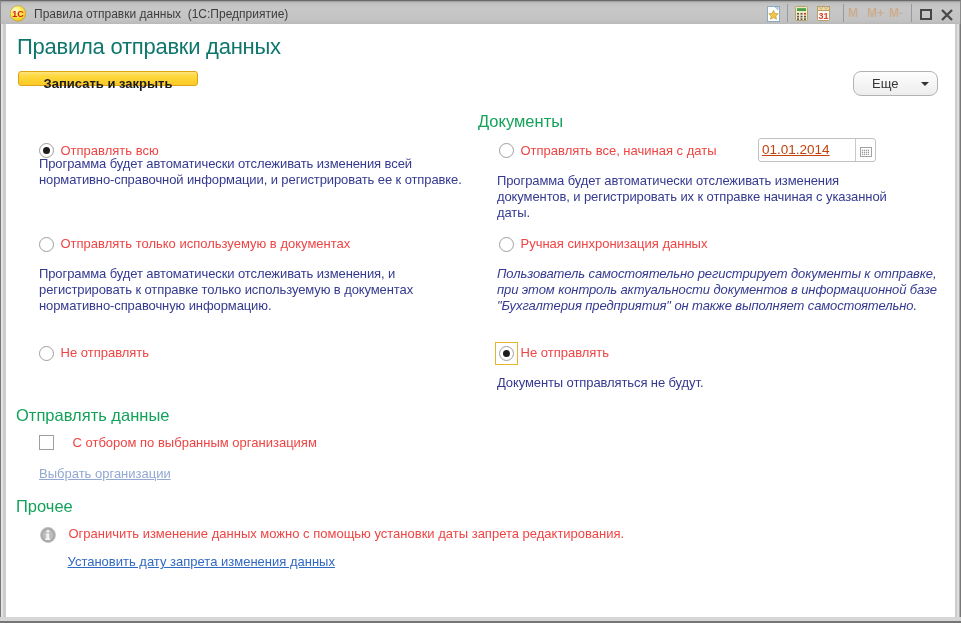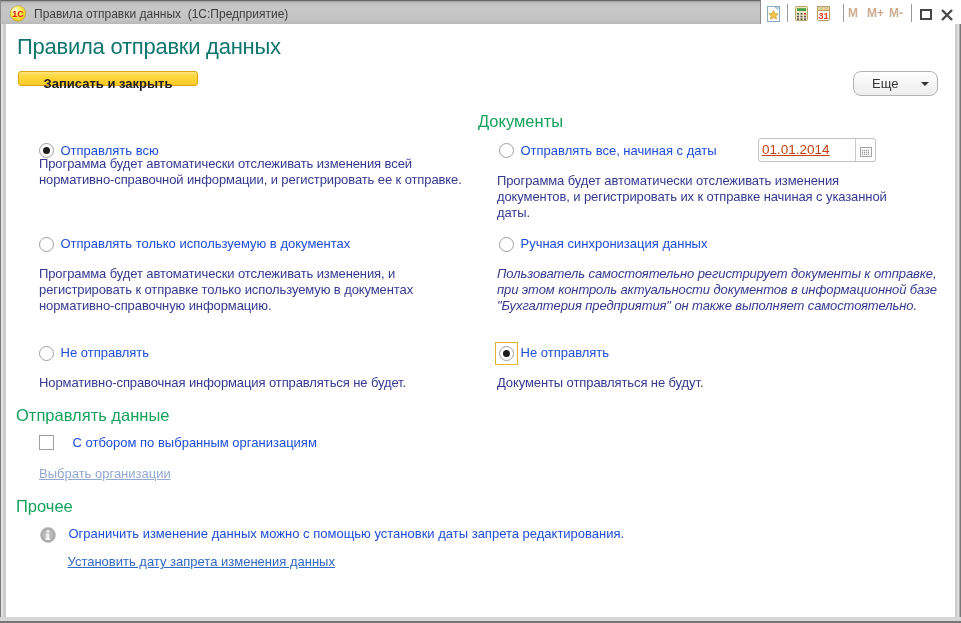--- a/index.html
+++ b/index.html
@@ -1,20 +1,20 @@
 <!DOCTYPE html>
 <html><head>
 <meta charset="utf-8">
 <style>
 * { margin:0; padding:0; box-sizing:border-box; }
 html,body { width:961px; height:623px; overflow:hidden; }
 body { font-family:"Liberation Sans", sans-serif; position:relative; background:#fff; }
 #win { position:absolute; left:0; top:0; width:961px; height:623px; }
 
-#titlebar { position:absolute; left:0; top:0; width:761px; height:24px;
+#titlebar { position:absolute; left:0; top:0; width:961px; height:24px;
   background:linear-gradient(#9a9a9a 0px, #c0c0c0 2px, #c7c7c7 7px, #c3c3c3 19px, #b7b7b7 24px);
   border-top:1px solid #696969; border-left:1px solid #8a8a8a; border-right:1px solid #8a8a8a; }
 #borderL { position:absolute; left:0; top:24px; width:6px; height:593px;
   background:linear-gradient(90deg,#777 0 1px, #e3e3e3 1px 3px, #cccccc 3px 6px); }
 #borderR { position:absolute; left:955px; top:24px; width:6px; height:593px;
   background:linear-gradient(90deg,#cccccc 0 2px, #dedede 2px 4px, #777 5px 6px); }
 #borderB { position:absolute; left:0; top:617px; width:961px; height:6px;
   background:linear-gradient(#d6d6d6 0 4px, #757575 4px 6px); }
 #content { position:absolute; left:6px; top:24px; width:949px; height:593px; background:#fff; }
 
@@ -23,21 +23,21 @@
 #title { position:absolute; left:33px; top:1px; height:24px; line-height:25px; font-size:12px; color:#3e3e3e; white-space:pre; }
 .tbico { position:absolute; top:5px; }
 .tbsep { position:absolute; top:3px; width:1px; height:18px; background:#999; }
 .mbtn { position:absolute; top:0; height:24px; line-height:25px; font-size:12px; font-weight:bold; color:#ccac8e; }
 #maxbtn { position:absolute; left:919px; top:7.5px; width:12px; height:11px; border:2px solid #454545; }
 #closex { position:absolute; left:938px; top:5.5px; width:16px; height:16px; }
 
 
 .h1 { position:absolute; font-size:22px; letter-spacing:-0.25px; color:#0f766e; }
 .ghead { position:absolute; font-size:16.5px; color:#14a25b; }
-.lbl { position:absolute; font-size:13px; color:#1d4ed8; }
+.lbl { position:absolute; font-size:13px; color:#ef4444; }
 .desc { position:absolute; font-size:13px; line-height:16px; letter-spacing:-0.1px; color:#353a90; }
 
 
 #btnsave { position:absolute; left:18px; top:71px; width:180px; height:15px; border:1px solid #dca415;
   border-radius:3px; background:linear-gradient(#fde47c 0%, #fdd940 30%, #fdd02e 70%, #fcca28 100%);
   font-size:13px; font-weight:bold; color:#1c1c1c; text-align:center; line-height:23px; }
 #btnmore { position:absolute; left:853px; top:71px; width:85px; height:25px; border:1px solid #b3b3b3;
   border-radius:8px; background:linear-gradient(#fdfdfd, #ededed); font-size:13px; color:#333; }
 #btnmore span { position:absolute; left:18px; top:4px; }
 #btnmore .arr { position:absolute; left:67px; top:10px; width:0; height:0;
@@ -129,21 +129,20 @@
   <div class="radio sel" style="left:39px; top:143px;"></div>
   <div class="lbl" style="left:60.5px; top:142.5px;">Отправлять всю</div>
   <div class="desc" style="left:39px; top:156px;">Программа будет автоматически отслеживать изменения всей<br>нормативно-справочной информации, и регистрировать ее к отправке.</div>
 
   <div class="radio" style="left:39px; top:237px;"></div>
   <div class="lbl" style="left:60.5px; top:236px;">Отправлять только используемую в документах</div>
   <div class="desc" style="left:39px; top:266px;">Программа будет автоматически отслеживать изменения, и<br>регистрировать к отправке только используемую в документах<br>нормативно-справочную информацию.</div>
 
   <div class="radio" style="left:39px; top:346px;"></div>
   <div class="lbl" style="left:60.5px; top:345px;">Не отправлять</div>
-  <div class="desc" style="left:39px; top:374.5px;">Нормативно-справочная информация отправляться не будет.</div>
 
   <div class="ghead" style="left:16px; top:405.5px;">Отправлять данные</div>
   <div class="cbox"></div>
   <div class="lbl" style="left:72.5px; top:435px;">С отбором по выбранным организациям</div>
   <div class="link1" style="left:39px; top:466px;">Выбрать организации</div>
 
   <div class="ghead" style="left:16px; top:497px;">Прочее</div>
   <svg style="position:absolute; left:40px; top:527px;" width="16" height="16" viewBox="0 0 16 16">
     <circle cx="8" cy="8" r="7.9" fill="#bdbdbd"></circle>
       <circle cx="8" cy="8" r="6.1" fill="none" stroke="#a8a8a8" stroke-width="1.6"></circle>

